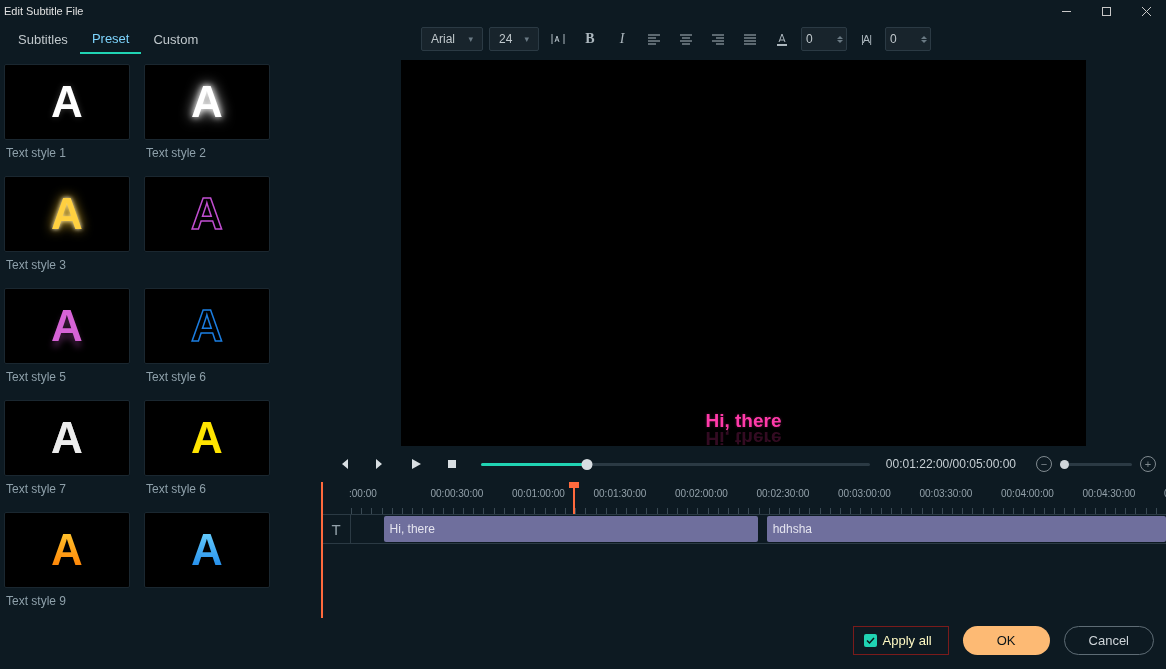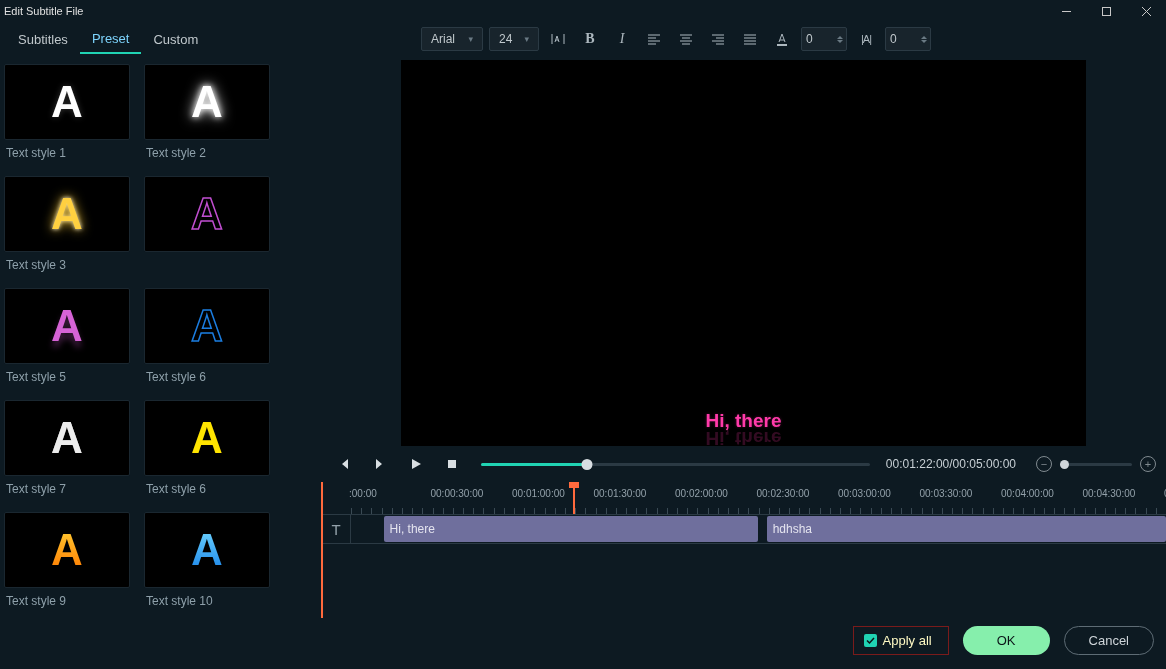--- a/index.html
+++ b/index.html
@@ -59,21 +59,21 @@
   .track-icon { width: 30px; height: 30px; display: flex; align-items: center; justify-content: center; border: 1px solid #2b3a44; color: #93a1aa; font-size: 15px; }
   .track-body { flex: 1; position: relative; height: 30px; border-top: 1px solid #2b3a44; border-bottom: 1px solid #2b3a44; }
   .clip { position: absolute; top: 1px; height: 26px; background: #6f6f9d; border-radius: 2px; display: flex; align-items: center; padding: 0 6px; font-size: 12px; color: #e4e4ef; }
   .footer { height: 58px; display: flex; align-items: center; padding: 0 12px; gap: 14px; }
   .save-custom { border: 1px solid #5e6c75; color: #bfc8ce; font-size: 11px; letter-spacing: .5px; padding: 7px 18px; border-radius: 16px; background: transparent; cursor: pointer; }
   .footer-spacer { flex: 1; }
   .apply-wrap { display: flex; align-items: center; gap: 6px; border: 1px solid #7a1b1b; padding: 6px 16px 6px 10px; }
   .chk { width: 13px; height: 13px; background: #20d3b3; display: flex; align-items: center; justify-content: center; border-radius: 2px; }
   .chk svg { width: 9px; height: 9px; }
   .apply-label { font-size: 13px; color: #fef9c3; }
-  .btn-ok { background: #86efac; color: #0b1418; font-size: 13px; padding: 7px 34px; border-radius: 16px; border: none; cursor: pointer; font-weight: 500; }
+  .btn-ok { background: #fdba74; color: #0b1418; font-size: 13px; padding: 7px 34px; border-radius: 16px; border: none; cursor: pointer; font-weight: 500; }
   .btn-cancel { background: transparent; border: 1px solid #5e6c75; color: #cfd5d9; font-size: 13px; padding: 6px 24px; border-radius: 16px; cursor: pointer; }
 </style>
 </head>
 <body>
 
 <div class="titlebar">
   <span>Edit Subtitle File</span>
   <div class="titlebar-spacer"></div>
   <div class="win-btn">
     <svg viewBox="0 0 11 11">
@@ -153,21 +153,20 @@
       <div class="preset-cell">
         <div class="preset-thumb">
             <span class="preset-A" style="background:linear-gradient(#ffcc33,#ff7a00);-webkit-background-clip:text;color:transparent;">A</span>
           </div>
         <div class="preset-label">Text style 9</div>
       </div>
       <div class="preset-cell">
         <div class="preset-thumb">
             <span class="preset-A" style="background:linear-gradient(#6fd5ff,#1a84e8);-webkit-background-clip:text;color:transparent;">A</span>
           </div>
-        <div class="preset-label">Text style 10</div>
       </div>
 
     </div>
   </div>
 
   <div class="right-pane">
 
     <div class="fmt-toolbar">
       <div class="dd dd-font">
         <span>Arial</span>

